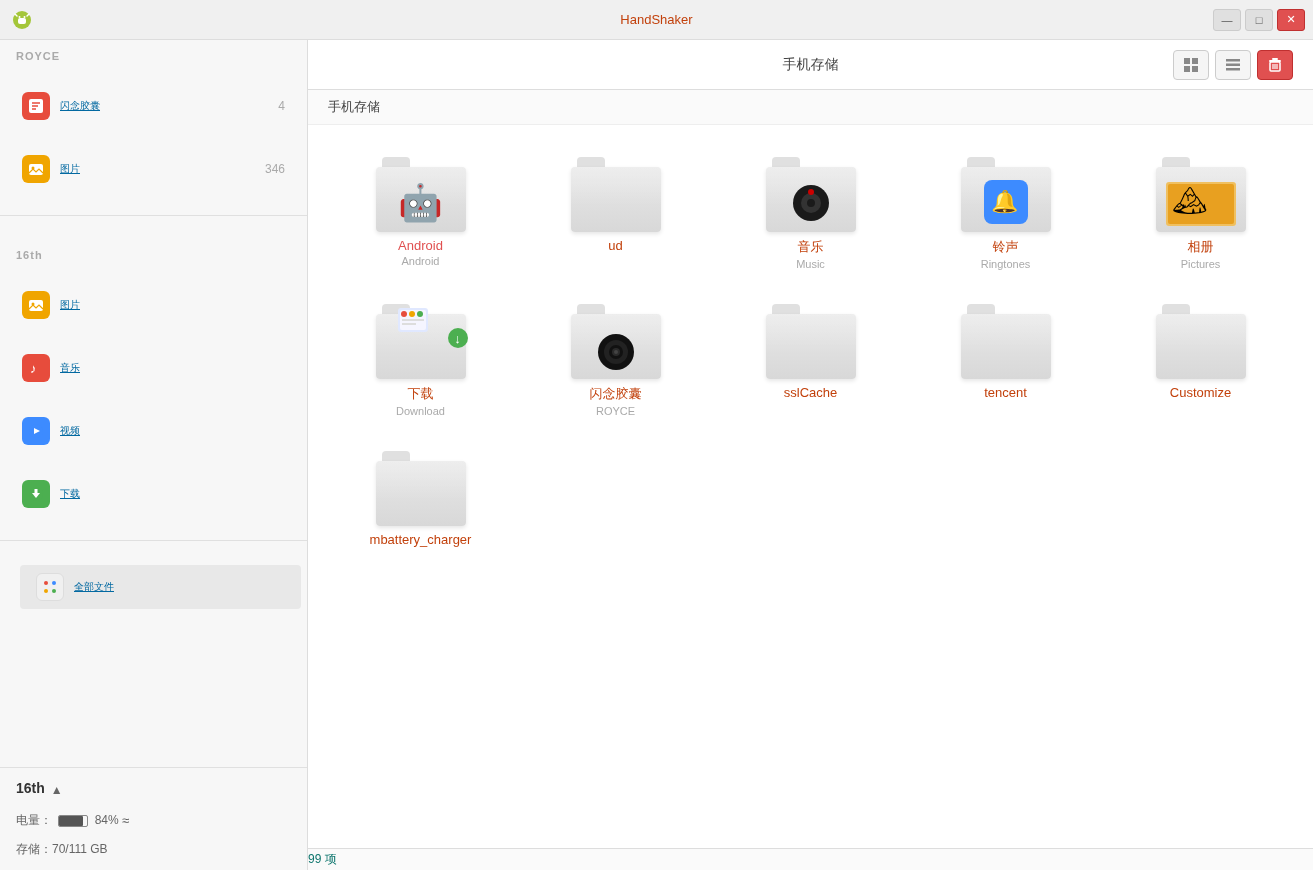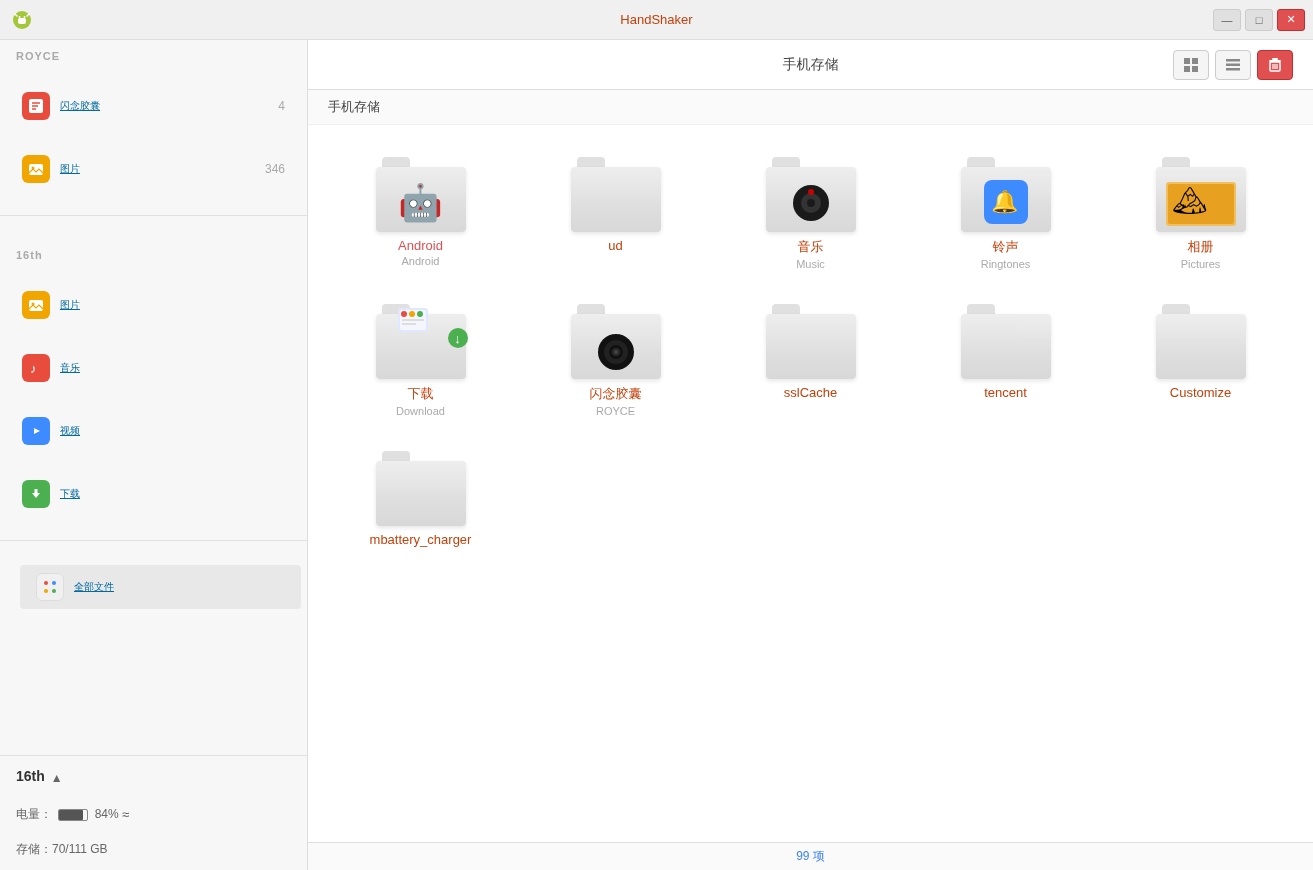--- a/index.html
+++ b/index.html
@@ -84,21 +84,21 @@
 
     .sidebar-divider { height: 1px; background: #e0e0e0; margin: 6px 0; }
 
     .sidebar-footer {
       margin-top: auto;
       padding: 12px 16px;
       border-top: 1px solid #e0e0e0;
     }
     .device-name { font-size: 14px; font-weight: bold; color: #333; margin-bottom: 4px; }
     .device-eject { display: inline-block; margin-left: 6px; color: #666; font-size: 12px; }
-    .device-info { font-size: 12px; color: #666; margin-top: 18px; }
+    .device-info { font-size: 12px; color: #666; margin-top: 12px; }
     .battery-bar-outer { display: inline-block; width: 30px; height: 12px; border: 1px solid #888; border-radius: 2px; position: relative; vertical-align: middle; margin: 0 3px; }
     .battery-bar-inner { height: 100%; background: #555; border-radius: 1px; }
     .wifi-icon { display: inline-block; font-size: 13px; color: #555; vertical-align: middle; }
 
     
     .content-area {
       flex: 1;
       display: flex;
       flex-direction: column;
       background: #fff;
@@ -155,28 +155,27 @@
       cursor: pointer;
       border-radius: 6px;
     }
 
     .folder-name-zh { font-size: 13px; color: #c2410c; margin-top: 6px; text-align: center; }
     .folder-name-zh.android-red { color: #e05050; }
     .folder-name-en { font-size: 11px; color: #aaa; margin-top: 2px; text-align: center; }
 
     
     .status-bar {
-      height: 28px;
+      height: 22px;
       border-top: 1px solid #ddd;
       background: #fafafa;
       display: flex;
       align-items: center;
-      justify-content: center;
       font-size: 12px;
-      color: #3b82f6;
+      color: #0f766e;
     }
 
     
     .folder-shape {
       position: relative;
       width: 90px;
       height: 75px;
     }
     .folder-body {
       position: absolute;

